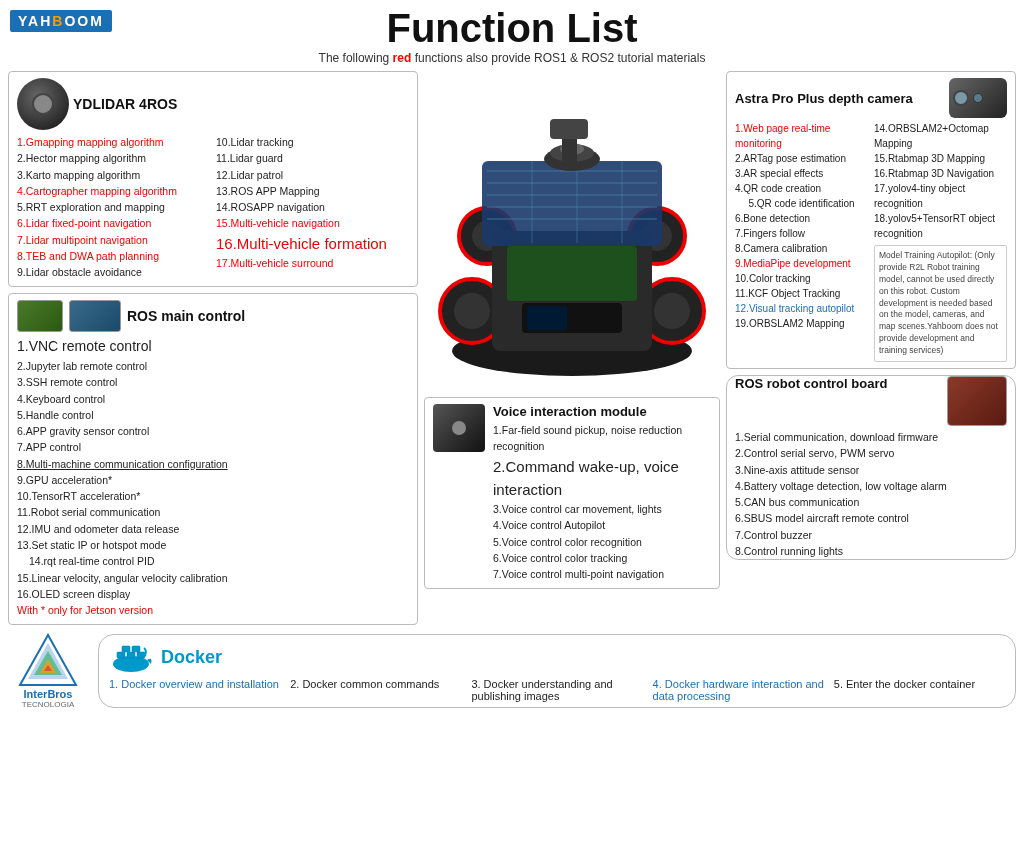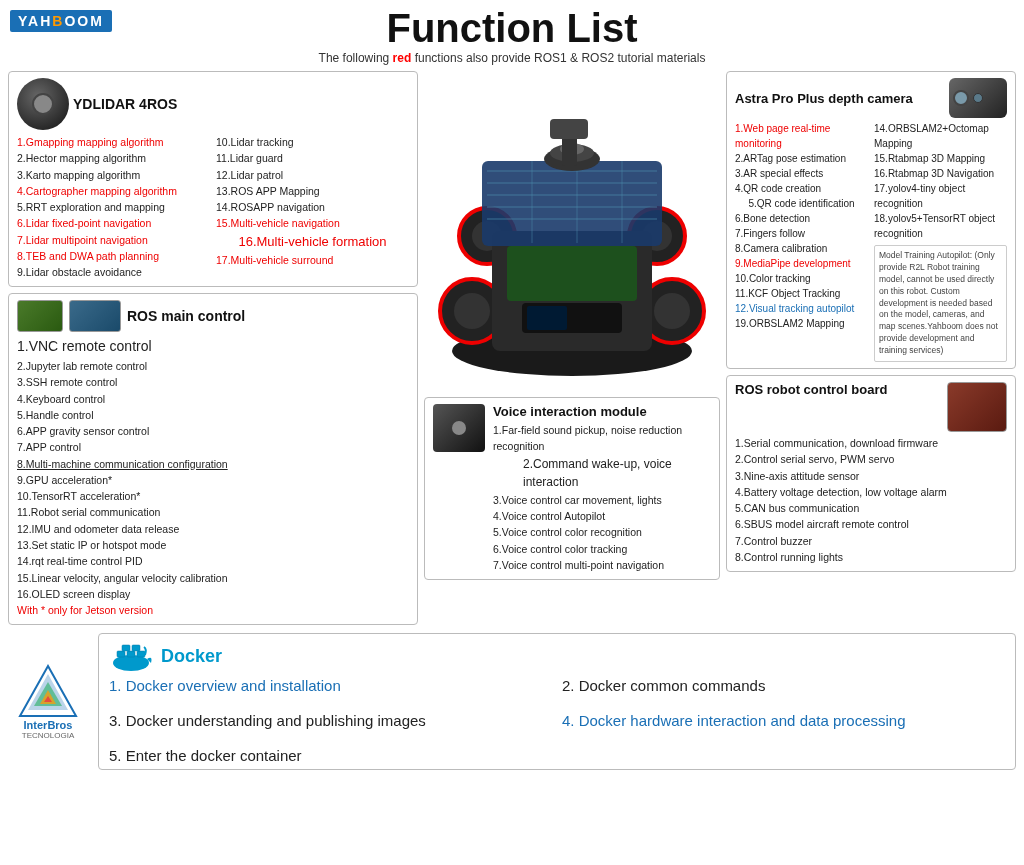--- a/index.html
+++ b/index.html
@@ -62,21 +62,21 @@
           </ul>
         </div>
         <div style="flex:1;">
           <ul style="list-style:none;padding:0;margin:0;">
             <li style="color:#222;font-size:10.5px;line-height:1.55;">10.Lidar tracking</li>
             <li style="color:#222;font-size:10.5px;line-height:1.55;">11.Lidar guard</li>
             <li style="color:#222;font-size:10.5px;line-height:1.55;">12.Lidar patrol</li>
             <li style="color:#222;font-size:10.5px;line-height:1.55;">13.ROS APP Mapping</li>
             <li style="color:#222;font-size:10.5px;line-height:1.55;">14.ROSAPP navigation</li>
             <li style="color:#e00;font-size:10.5px;line-height:1.55;">15.Multi-vehicle navigation</li>
-            <li style="color:#e00;font-size:13px;line-height:1.55;text-align:center;">16.Multi-vehicle formation</li>
+            <li style="color:#e00;font-size:15px;line-height:1.55;">16.Multi-vehicle formation</li>
             <li style="color:#e00;font-size:10.5px;line-height:1.55;">17.Multi-vehicle surround</li>
           </ul>
         </div>
       </div>
     </div>
 
     <div class="section-box" style="border:1.5px solid #bbb;border-radius:4px;padding:6px 8px;">
       <div style="display:flex;align-items:center;gap:6px;margin-bottom:4px;">
         <div style="width:46px;height:32px;background:linear-gradient(135deg,#4a7a2a,#2a5a10);border-radius:3px;flex-shrink:0;border:1px solid #999;"></div>
         <div style="width:52px;height:32px;background:linear-gradient(135deg,#3a6a8a,#1a4a6a);border-radius:3px;flex-shrink:0;border:1px solid #999;"></div>
@@ -89,21 +89,21 @@
         <li style="color:#222;font-size:10.5px;line-height:1.55;">4.Keyboard control</li>
         <li style="color:#222;font-size:10.5px;line-height:1.55;">5.Handle control</li>
         <li style="color:#222;font-size:10.5px;line-height:1.55;">6.APP gravity sensor control</li>
         <li style="color:#222;font-size:10.5px;line-height:1.55;">7.APP control</li>
         <li style="color:#222;font-size:10.5px;line-height:1.55;text-decoration:underline;">8.Multi-machine communication configuration</li>
         <li style="color:#222;font-size:10.5px;line-height:1.55;">9.GPU acceleration*</li>
         <li style="color:#222;font-size:10.5px;line-height:1.55;">10.TensorRT acceleration*</li>
         <li style="color:#222;font-size:10.5px;line-height:1.55;">11.Robot serial communication</li>
         <li style="color:#222;font-size:10.5px;line-height:1.55;">12.IMU and odometer data release</li>
         <li style="color:#222;font-size:10.5px;line-height:1.55;">13.Set static IP or hotspot mode</li>
-        <li style="color:#222;font-size:10.5px;line-height:1.55;">14.rqt real-time control PID</li>
+        <li style="color:#222;font-size:10.5px;line-height:1.55;margin-left:12px;">14.rqt real-time control PID</li>
         <li style="color:#222;font-size:10.5px;line-height:1.55;">15.Linear velocity, angular velocity calibration</li>
         <li style="color:#222;font-size:10.5px;line-height:1.55;">16.OLED screen display</li>
         <li style="color:#e00;font-size:10.5px;line-height:1.55;">With * only for Jetson version</li>
       </ul>
     </div>
 
   </div>
 
   <div style="flex:1;display:flex;flex-direction:column;align-items:center;gap:6px;min-width:0;">
 
@@ -151,21 +151,21 @@
       <div style="display:flex;align-items:flex-start;gap:8px;">
         <div>
           <div style="width:52px;height:48px;background:linear-gradient(135deg,#555,#111);border-radius:4px;display:flex;align-items:center;justify-content:center;margin-bottom:4px;">
             <div style="width:14px;height:14px;background:#888;border-radius:50%;"></div>
           </div>
         </div>
         <div style="flex:1;">
           <div style="font-size:13px;font-weight:bold;color:#111;margin-bottom:3px;font-family:Arial,sans-serif;">Voice interaction module</div>
           <ul style="list-style:none;padding:0;margin:0;">
             <li style="color:#222;font-size:10.5px;line-height:1.55;">1.Far-field sound pickup, noise reduction recognition</li>
-            <li style="color:#222;font-size:12px;line-height:1.55;margin-left:30px;">2.Command wake-up, voice interaction</li>
+            <li style="color:#222;font-size:15px;line-height:1.55;">2.Command wake-up, voice interaction</li>
             <li style="color:#222;font-size:10.5px;line-height:1.55;">3.Voice control car movement, lights</li>
             <li style="color:#222;font-size:10.5px;line-height:1.55;">4.Voice control Autopilot</li>
             <li style="color:#222;font-size:10.5px;line-height:1.55;">5.Voice control color recognition</li>
             <li style="color:#222;font-size:10.5px;line-height:1.55;">6.Voice control color tracking</li>
             <li style="color:#222;font-size:10.5px;line-height:1.55;">7.Voice control multi-point navigation</li>
           </ul>
         </div>
       </div>
     </div>
 
@@ -208,21 +208,21 @@
             <li style="color:#222;font-size:10px;line-height:1.5;">17.yolov4-tiny object recognition</li>
             <li style="color:#222;font-size:10px;line-height:1.5;">18.yolov5+TensorRT object recognition</li>
           </ul>
           <div style="font-size:8.5px;color:#444;border:1px solid #ccc;padding:4px;margin-top:4px;border-radius:2px;line-height:1.4;">
             Model Training Autopilot: (Only provide R2L Robot training model, cannot be used directly on this robot. Custom development is needed based on the model, cameras, and map scenes.Yahboom does not provide development and training services)
           </div>
         </div>
       </div>
     </div>
 
-    <div style="border:1.5px solid #bbb;border-radius:4px;padding:6px 8px;background:#fff;">
+    <div style="border:1.5px solid #bbb;border-radius:12px;padding:0 8px;background:#fff;">
       <div style="display:flex;align-items:flex-start;justify-content:space-between;margin-bottom:3px;">
         <div style="font-size:13px;font-weight:bold;color:#111;font-family:Arial,sans-serif;">ROS robot control board</div>
         <div style="width:60px;height:50px;background:linear-gradient(135deg,#8a3a2a,#5a1a10);border-radius:4px;flex-shrink:0;margin-left:4px;border:1px solid #999;"></div>
       </div>
       <ul style="list-style:none;padding:0;margin:0;">
         <li style="color:#222;font-size:10.5px;line-height:1.55;">1.Serial communication, download firmware</li>
         <li style="color:#222;font-size:10.5px;line-height:1.55;">2.Control serial servo, PWM servo</li>
         <li style="color:#222;font-size:10.5px;line-height:1.55;">3.Nine-axis attitude sensor</li>
         <li style="color:#222;font-size:10.5px;line-height:1.55;">4.Battery voltage detection, low voltage alarm</li>
         <li style="color:#222;font-size:10.5px;line-height:1.55;">5.CAN bus communication</li>
@@ -243,42 +243,42 @@
       <polygon points="30,2 58,52 2,52" fill="none" stroke="#1a6fb5" stroke-width="2"></polygon>
       <polygon points="30,10 50,46 10,46" fill="#1a6fb5" opacity="0.3"></polygon>
       <polygon points="30,18 44,42 16,42" fill="#27ae60" opacity="0.6"></polygon>
       <polygon points="30,26 38,40 22,40" fill="#f39c12" opacity="0.8"></polygon>
       <polygon points="30,32 34,38 26,38" fill="#e74c3c"></polygon>
     </svg>
     <div style="font-size:11px;font-weight:bold;color:#1a6fb5;font-family:Arial,sans-serif;">InterBros</div>
     <div style="font-size:8px;color:#666;font-family:Arial,sans-serif;">TECNOLOGIA</div>
   </div>
 
-  <div style="flex:1;border:1.5px solid #bbb;border-radius:4px;padding:5px 10px;background:#fff;">
+  <div style="flex:1;border:1.5px solid #bbb;border-radius:16px;padding:5px 10px;background:#fff;">
     <div style="display:flex;align-items:center;gap:8px;margin-bottom:4px;">
 
       <div style="width:44px;height:34px;position:relative;flex-shrink:0;">
         <svg width="44" height="34" viewBox="0 0 44 34">
 
           <ellipse cx="22" cy="24" rx="18" ry="8" fill="#0099cc"></ellipse>
 
           <rect x="8" y="12" width="8" height="6" rx="1" fill="#0099cc" stroke="#007aaa" stroke-width="0.5"></rect>
           <rect x="18" y="12" width="8" height="6" rx="1" fill="#0099cc" stroke="#007aaa" stroke-width="0.5"></rect>
           <rect x="28" y="12" width="8" height="6" rx="1" fill="#0099cc" stroke="#007aaa" stroke-width="0.5"></rect>
           <rect x="13" y="6" width="8" height="6" rx="1" fill="#0099cc" stroke="#007aaa" stroke-width="0.5"></rect>
           <rect x="23" y="6" width="8" height="6" rx="1" fill="#0099cc" stroke="#007aaa" stroke-width="0.5"></rect>
 
           <path d="M38,20 Q44,16 42,24" fill="#0099cc"></path>
 
           <path d="M36,16 Q38,10 35,8" stroke="#0099cc" stroke-width="2" fill="none"></path>
         </svg>
       </div>
       <div style="font-size:18px;font-weight:bold;color:#0099cc;font-family:Arial,sans-serif;">Docker</div>
     </div>
-    <div style="display:grid;grid-template-columns:1fr 1fr;gap:18px 10px;font-size:15px;font-family:Arial,sans-serif;">
+    <div style="display:grid;grid-template-columns:1fr 1fr 1fr 1fr 1fr;gap:18px 10px;font-size:11px;font-family:Arial,sans-serif;">
       <span style="color:#1a6fb5;">1. Docker overview and installation</span>
       <span style="color:#222;">2. Docker common commands</span>
       <span style="color:#222;">3. Docker understanding and publishing images</span>
       <span style="color:#1a6fb5;">4. Docker hardware interaction and data processing</span>
       <span style="color:#222;">5. Enter the docker container</span>
     </div>
   </div>
 </div>
 
 </body></html>

